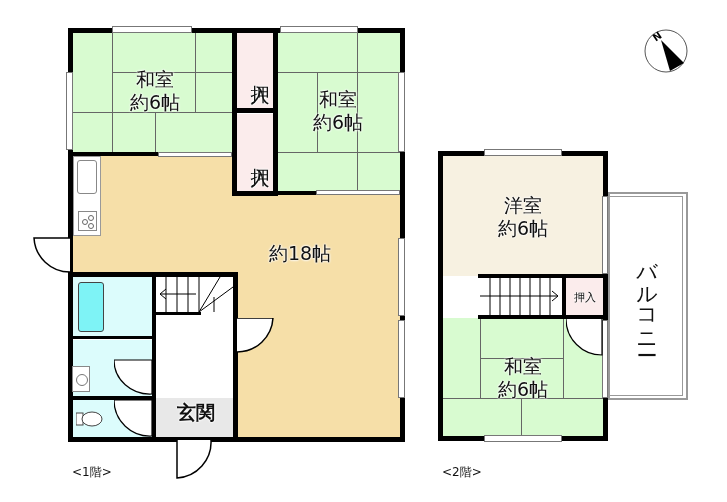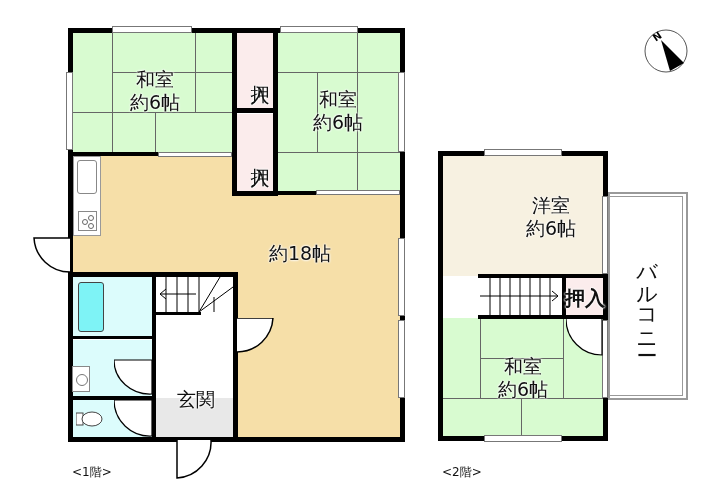--- a/index.html
+++ b/index.html
@@ -9,21 +9,21 @@
   .tatami{background:#d8fbd0;}
   .ldk{background:#f6dfa8;}
   .youshitsu{background:#f7f1e1;}
   .oshiire{background:#fbecec;}
   .wet{background:#dcfcfc;}
   .genkan{background:#e8e8e8;}
   .wall{position:absolute;background:#000;}
   .thinline{position:absolute;background:#666;}
   .win{position:absolute;background:#fff;border:1px solid #777;box-sizing:border-box;}
   .label{position:absolute;text-align:center;color:#111;font-size:19px;line-height:23px;text-shadow:0 0 2px #fff,0 0 2px #fff,0 0 3px #fff;}
-  .small{font-size:20px;line-height:16px;font-weight:bold;}
+  .small{font-size:11px;line-height:16px;}
   .floorlabel{position:absolute;font-size:12px;color:#111;}
 </style>
 </head>
 <body>
 
 <div class="abs" style="left:0;top:0;width:420px;height:502px;">
 
   <div class="room tatami" style="left:72px;top:32px;width:165px;height:122px;"></div>
   <div class="room oshiire" style="left:237px;top:32px;width:40px;height:78px;"></div>
   <div class="room oshiire" style="left:237px;top:114px;width:36px;height:78px;"></div>
@@ -130,21 +130,21 @@
     </div>
   <div class="label" style="left:298px;top:88px;width:80px;">
       <div>和室</div>
       <div>約6帖</div>
     </div>
   <div class="label" style="left:240px;top:45px;width:32px;writing-mode:vertical-rl;height:50px;">押入</div>
   <div class="label" style="left:240px;top:128px;width:32px;writing-mode:vertical-rl;height:50px;">押入</div>
   <div class="label" style="left:255px;top:242px;width:90px;">
       <div>約18帖</div>
     </div>
-  <div class="label" style="left:156px;top:388px;width:80px;">玄関</div>
+  <div class="label" style="left:156px;top:401px;width:80px;font-weight:bold;">玄関</div>
 
   <div class="floorlabel" style="left:72px;top:464px;">&lt;1階&gt;</div>
 </div>
 
 <div class="abs" style="left:0;top:0;width:727px;height:502px;pointer-events:none;">
   <div class="room youshitsu" style="left:442px;top:155px;width:162px;height:121px;"></div>
   <div class="room" style="left:442px;top:278px;width:40px;height:38px;background:#fff;"></div>
   <div class="room oshiire" style="left:566px;top:278px;width:38px;height:38px;"></div>
   <div class="room tatami" style="left:442px;top:318px;width:162px;height:118px;"></div>
 
@@ -182,21 +182,21 @@
   </div>
 
   <svg class="abs" style="left:566px;top:319px;" width="38" height="38">
       <path d="M0 0 A36 36 0 0 0 36 36 L36 0" fill="#fff" stroke="#000" stroke-width="1.2"></path>
     </svg>
 
   <div class="abs" style="left:608px;top:192px;width:80px;height:208px;border:2px solid #999;background:#fff;">
       <div style="position:absolute;left:0;top:2px;right:3px;bottom:2px;border-right:1px solid #999;border-top:1px solid #999;border-bottom:1px solid #999;"></div>
     </div>
 
-  <div class="label" style="left:508px;top:194px;width:86px;">
+  <div class="label" style="left:480px;top:194px;width:86px;">
       <div>洋室</div>
       <div>約6帖</div>
     </div>
   <div class="label" style="left:480px;top:355px;width:86px;">
       <div>和室</div>
       <div>約6帖</div>
     </div>
   <div class="label small" style="left:564px;top:290px;width:42px;">押入</div>
   <div class="label" style="left:634px;top:248px;width:24px;writing-mode:vertical-rl;font-size:21px;">バルコニー</div>
 

